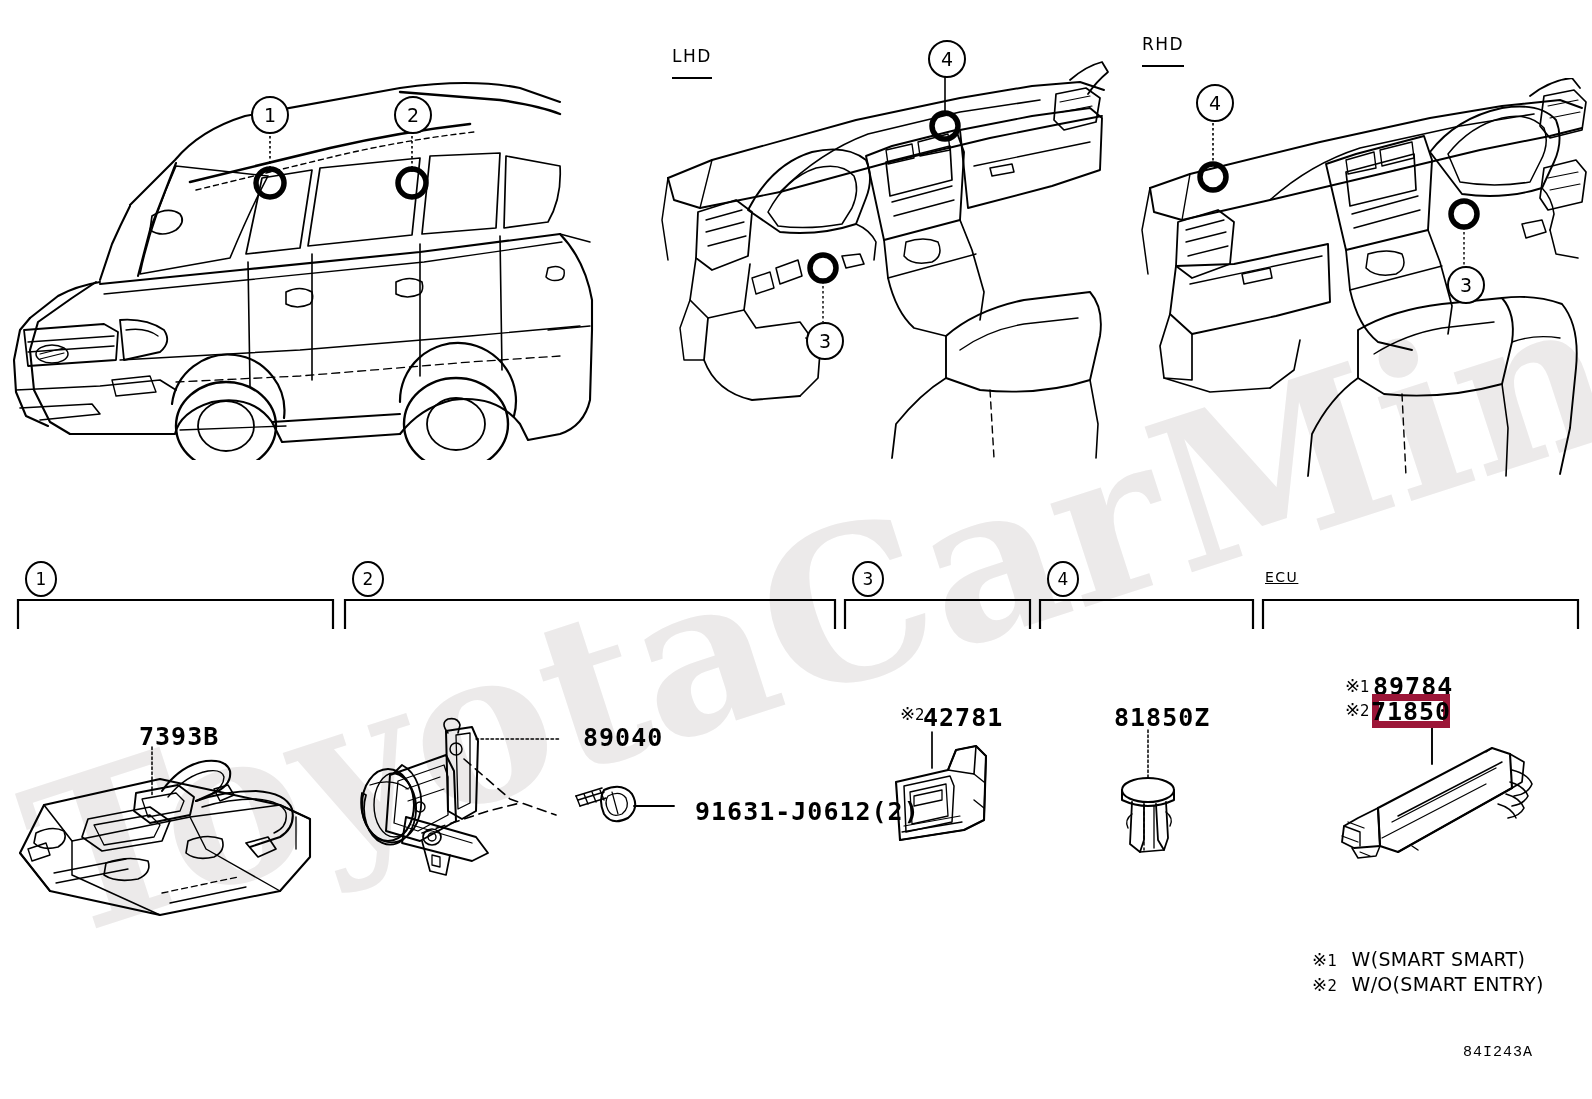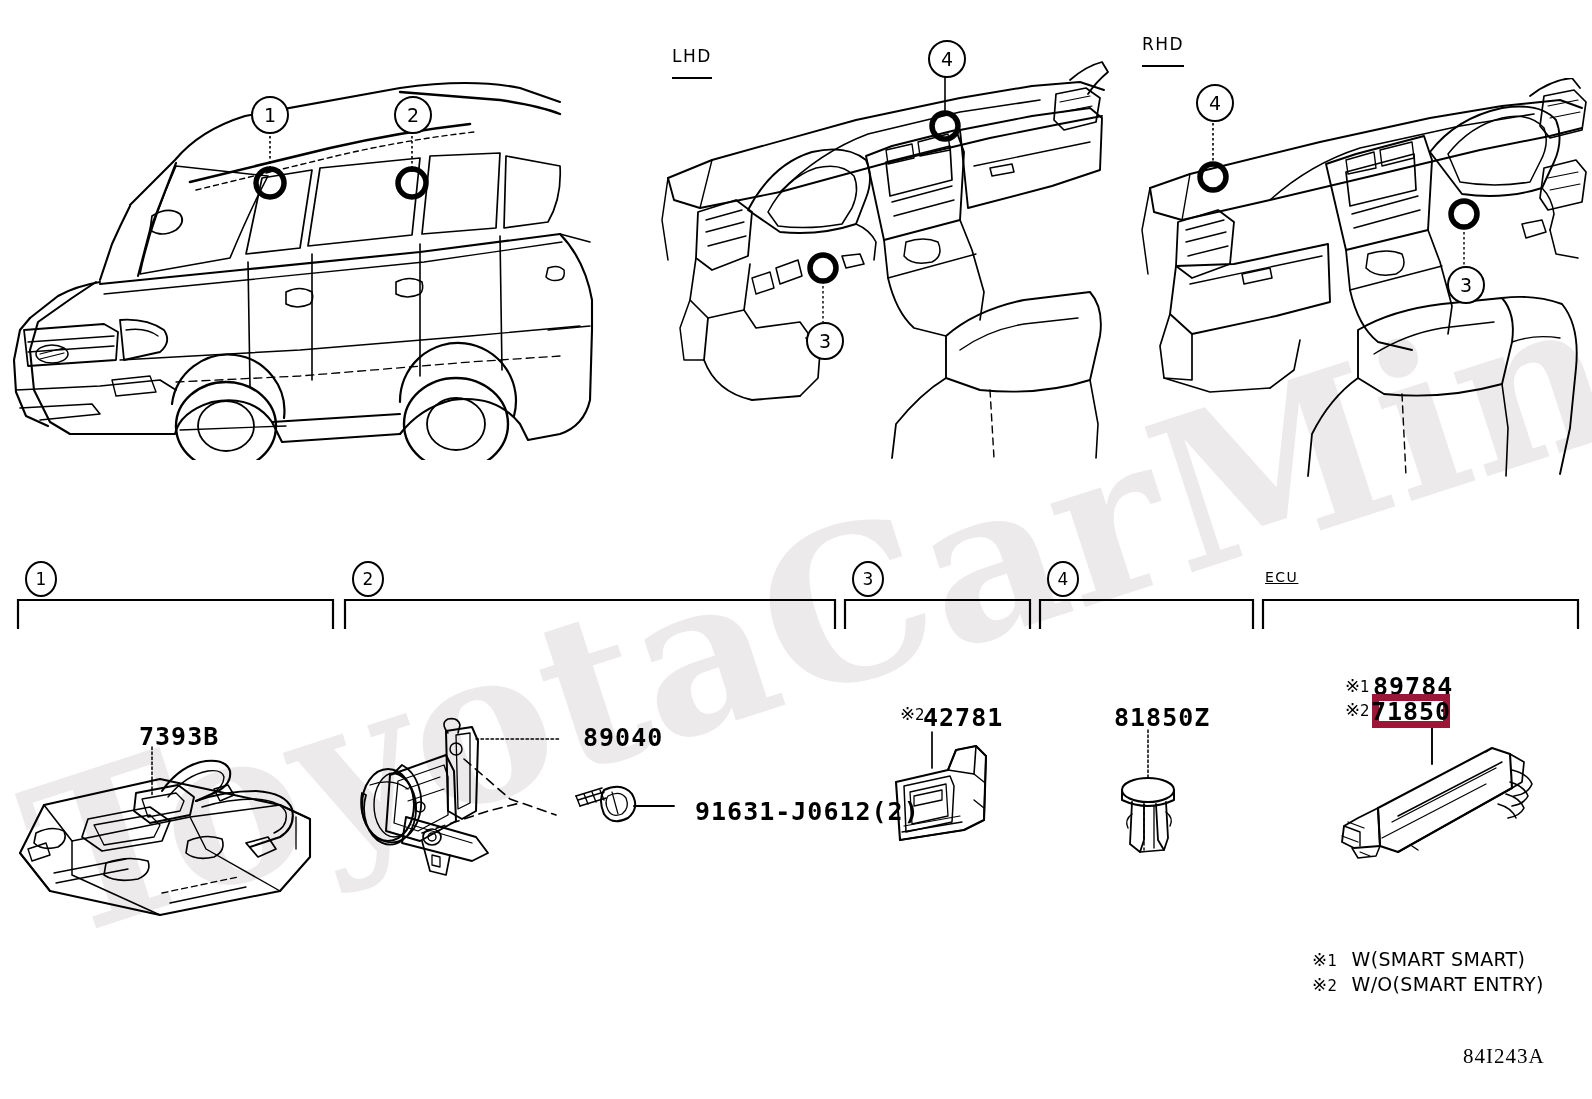--- a/index.html
+++ b/index.html
@@ -41,22 +41,22 @@
   .ecu-lbl{
     font-size:14px;font-weight:400;letter-spacing:1.5px;
     font-family:"DejaVu Sans","Liberation Sans",sans-serif;
     text-decoration:underline;
   }
   .note{
     font-size:19px;font-weight:400;letter-spacing:0.3px;
     font-family:"DejaVu Sans","Liberation Sans",sans-serif;
   }
   .diagid{
-    font-size:21px;letter-spacing:1px;
-    font-family:Liberation Serif, serif;
+    font-size:15px;letter-spacing:1px;
+    font-family:Liberation Mono, monospace;
     text-align:center;
   }
   
   .hl-box{
     position:absolute;z-index:22;
     border:7px solid #9c1638;background:#fff;
     display:flex;align-items:center;justify-content:center;
     box-sizing:border-box;
   }
   .hl-box .partno{font-size:25px;line-height:1;}

